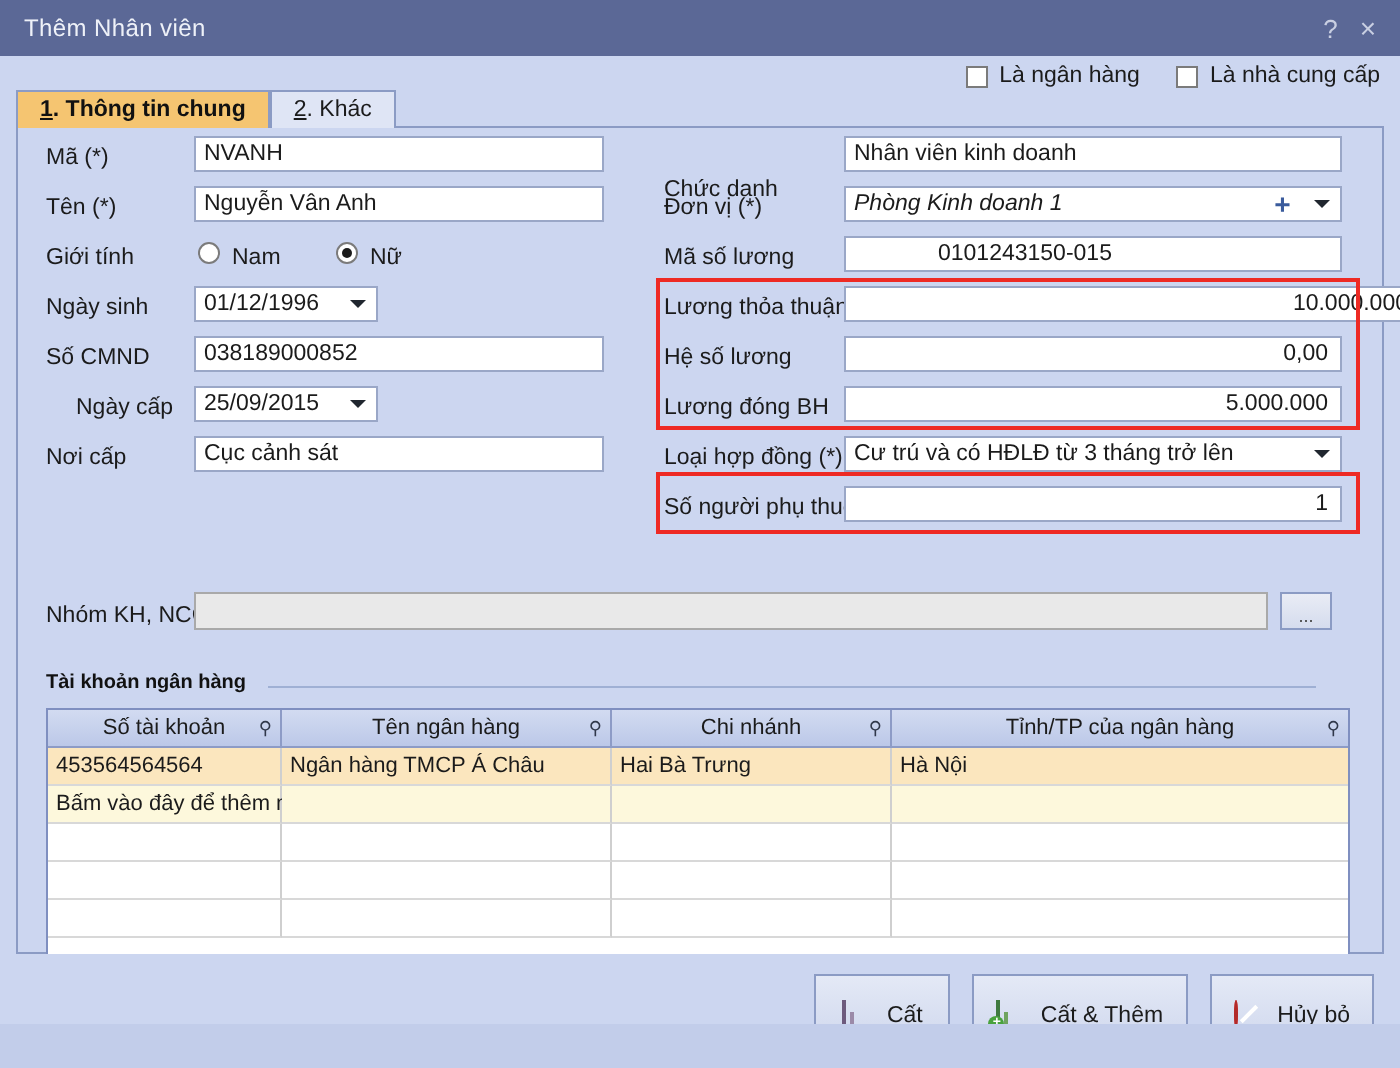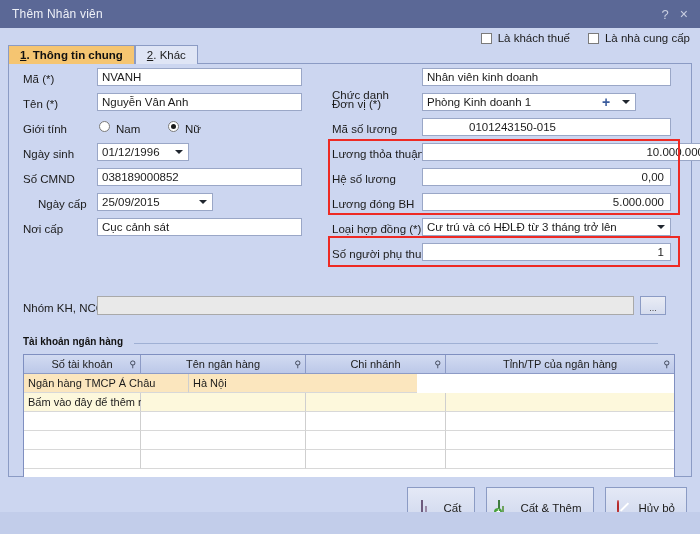--- a/index.html
+++ b/index.html
@@ -226,21 +226,21 @@
     <span class="win-btn">?</span>
     <span class="win-btn close">×</span>
   </div>
 </div>
 
 <div id="dialog-body">
 
   <div id="top-checks">
     <label class="chk-wrap">
       <span class="chkbox"></span>
-      <span class="chk-label">Là khách thuế</span>
+      <span class="chk-label">Là ngân hàng</span>
     </label>
     <label class="chk-wrap">
       <span class="chkbox"></span>
       <span class="chk-label">Là nhà cung cấp</span>
     </label>
   </div>
 
   <div id="tabs">
     <div class="tab active">
       <span class="u">1</span><span>. Thông tin chung</span>
@@ -270,33 +270,33 @@
     <div class="lbl" style="left:14px; top:83px;">Ngày sinh</div>
     <div class="field combo" style="left:88px; top:79px; width:92px;">
       <span>01/12/1996</span>
       <span class="caret"></span>
     </div>
 
     <div class="lbl" style="left:14px; top:108px;">Số CMND</div>
     <div class="field" style="left:88px; top:104px; width:205px;">038189000852</div>
 
     <div class="lbl" style="left:14px; top:133px;padding-left:15px;">Ngày cấp</div>
-    <div class="field combo" style="left:88px; top:129px; width:116px;">
+    <div class="field combo" style="left:88px; top:129px; width:92px;">
       <span>25/09/2015</span>
       <span class="caret"></span>
     </div>
 
     <div class="lbl" style="left:14px; top:158px;">Nơi cấp</div>
     <div class="field" style="left:88px; top:154px; width:205px;">Cục cảnh sát</div>
 
     <div class="lbl" style="left:323px; top:24px;">Chức danh</div>
     <div class="field" style="left:413px; top:4px; width:249px;">Nhân viên kinh doanh</div>
 
     <div class="lbl" style="left:323px; top:33px;">Đơn vị (*)</div>
-    <div class="field combo" style="left:413px; top:29px; width:214px;">
+    <div class="field combo" style="left:413px; top:29px; width:249px;font-style:italic;">
       <span>Phòng Kinh doanh 1</span>
       <span class="plus">+</span>
       <span class="caret"></span>
     </div>
 
     <div class="lbl" style="left:323px; top:58px;">Mã số lương</div>
     <div class="field" style="left:413px; top:54px; width:249px;padding-left:46px;">0101243150-015</div>
 
     <div class="lbl" style="left:323px; top:83px;">Lương thỏa thuận</div>
     <div class="field num" style="left:413px; top:79px; width:289px;">10.000.000</div>
@@ -340,21 +340,23 @@
           <span>Chi nhánh</span>
           <span class="pin">⚲</span>
         </div>
         <div class="th" style="width:228px; border-right:none;">
           <span>Tỉnh/TP của ngân hàng</span>
           <span class="pin">⚲</span>
         </div>
       </div>
 
       <div class="trow row-data">
+        <div class="td" style="width:117px;">453564564564</div>
         <div class="td" style="width:165px;">Ngân hàng TMCP Á Châu</div>
+        <div class="td" style="width:140px;">Hai Bà Trưng</div>
         <div class="td" style="width:228px; border-right:none;">Hà Nội</div>
       </div>
 
       <div class="trow row-new">
         <div class="td" style="width:117px; overflow:visible;">Bấm vào đây để thêm mới</div>
         <div class="td" style="width:165px;"></div>
         <div class="td" style="width:140px;"></div>
         <div class="td" style="width:228px; border-right:none;"></div>
       </div>
 

